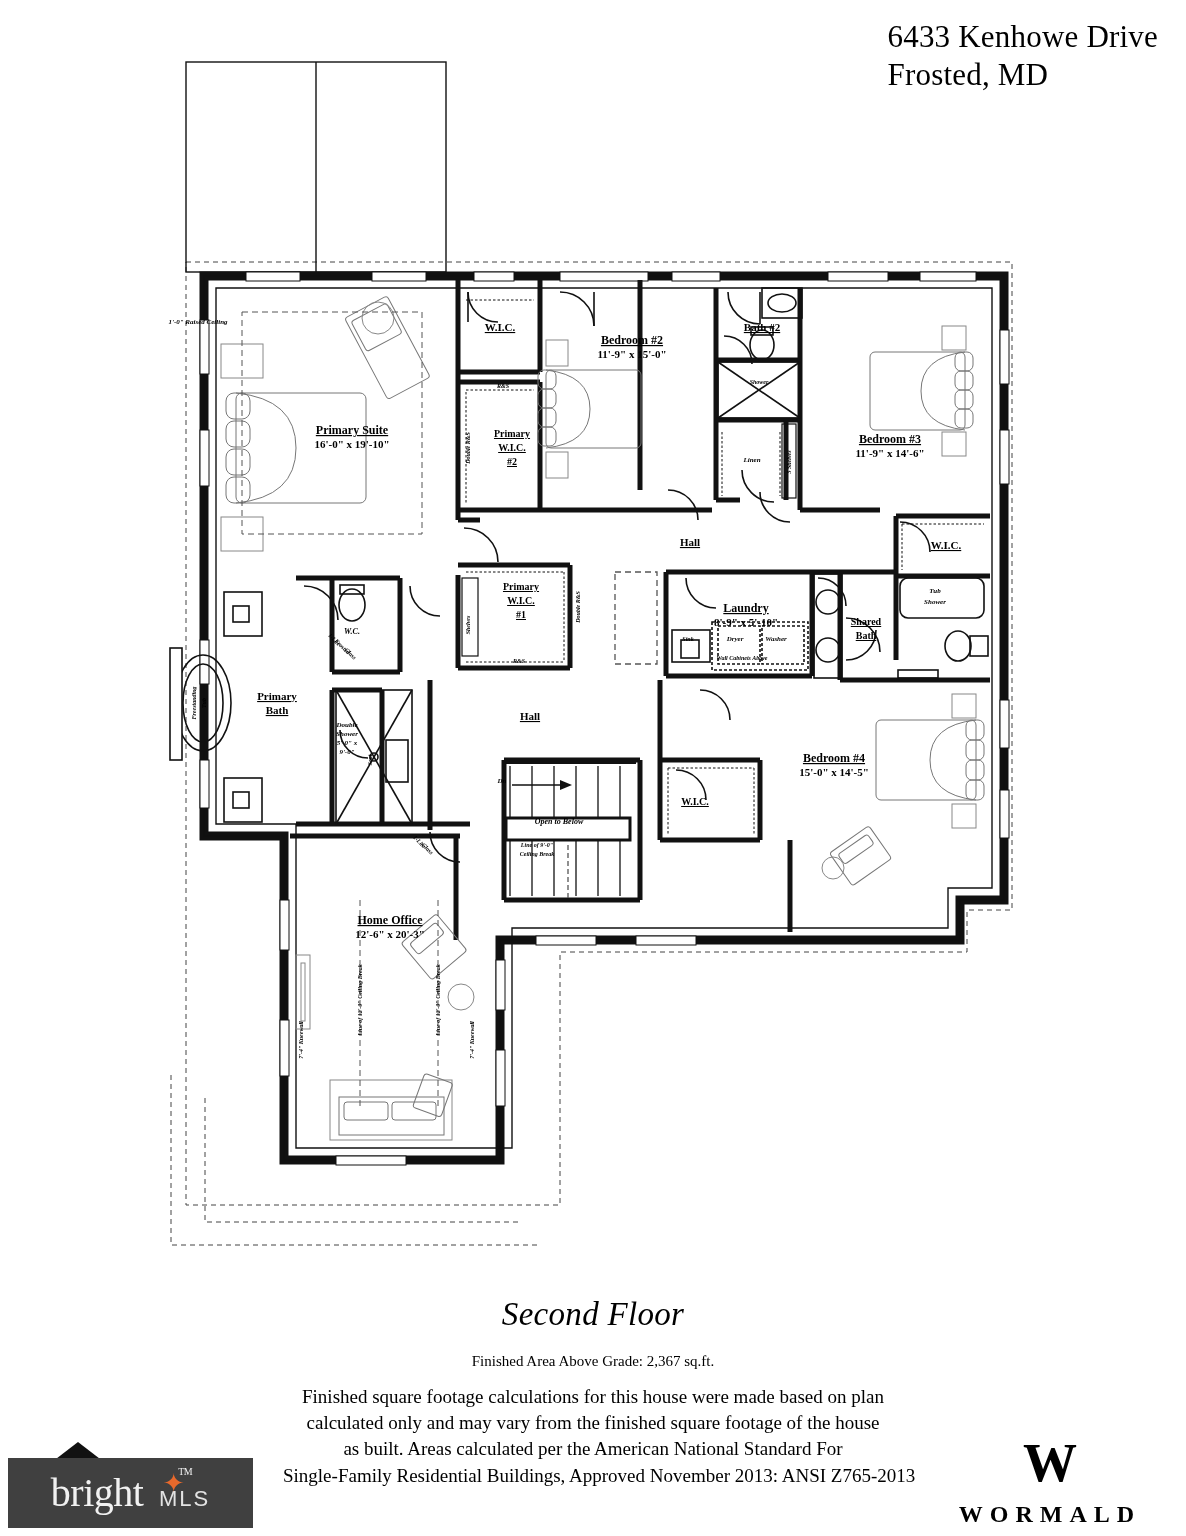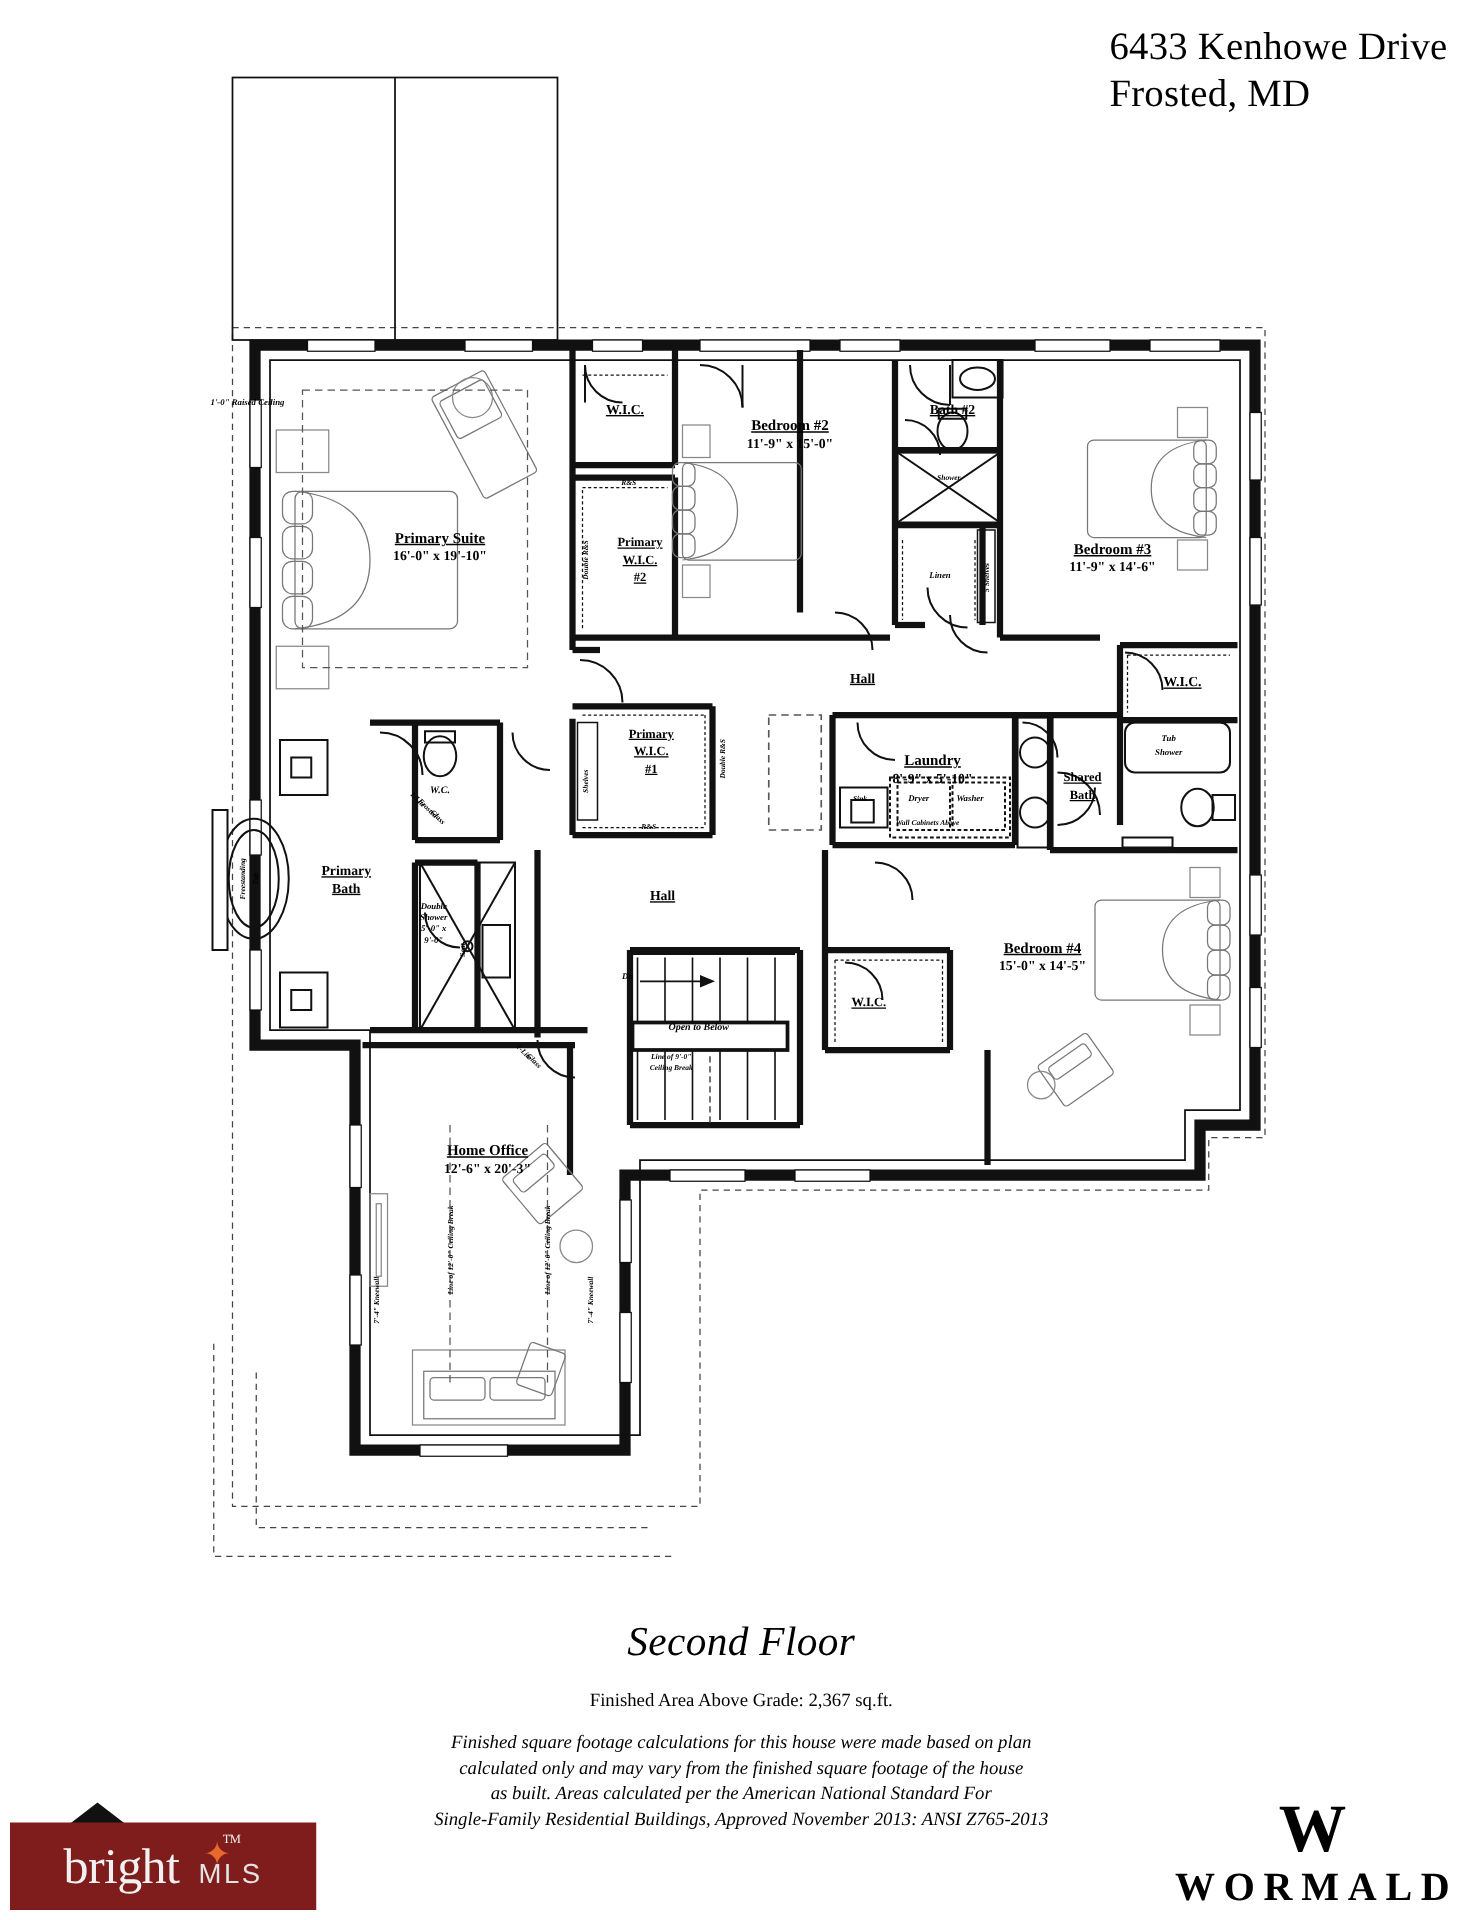--- a/index.html
+++ b/index.html
@@ -53,36 +53,35 @@
     font-style: italic;
     font-size: 33px;
     margin: 0 0 20px 0;
     letter-spacing: 0.3px;
   }
   #area-line {
     font-size: 15px;
     margin: 0 0 14px 0;
   }
   #disclaimer {
-    font-size: 15px;
+    font-size: 19px;
     line-height: 1.38;
     margin: 0 auto;
     width: 620px;
-    font-style: italic;
   }
   #disclaimer div { white-space: nowrap; }
 
   
   #bright-logo {
     position: absolute;
     left: 8px;
     top: 1458px;
     width: 245px;
     height: 70px;
-    background: #7f1d1d;
+    background: #404040;
     display: flex;
     align-items: center;
     justify-content: center;
   }
   #bright-logo .bl-text {
     color: #f1f1f1;
     font-family: "Liberation Serif", serif;
     font-size: 40px;
     line-height: 1;
     letter-spacing: -0.5px;
@@ -126,24 +125,24 @@
     width: 220px;
     text-align: center;
     font-family: "Liberation Serif", serif;
   }
   #wormald-logo .wm-w {
     font-size: 54px;
     font-weight: bold;
     line-height: 0.95;
   }
   #wormald-logo .wm-name {
-    font-size: 32px;
+    font-size: 24px;
     font-weight: bold;
     letter-spacing: 7px;
-    margin-top: 2px;
+    margin-top: 12px;
   }
 </style>
 </head>
 <body>
 
 <div id="header">
   <div class="addr-line">6433 Kenhowe Drive</div>
   <div class="addr-line">Frosted, MD</div>
 </div>
 

